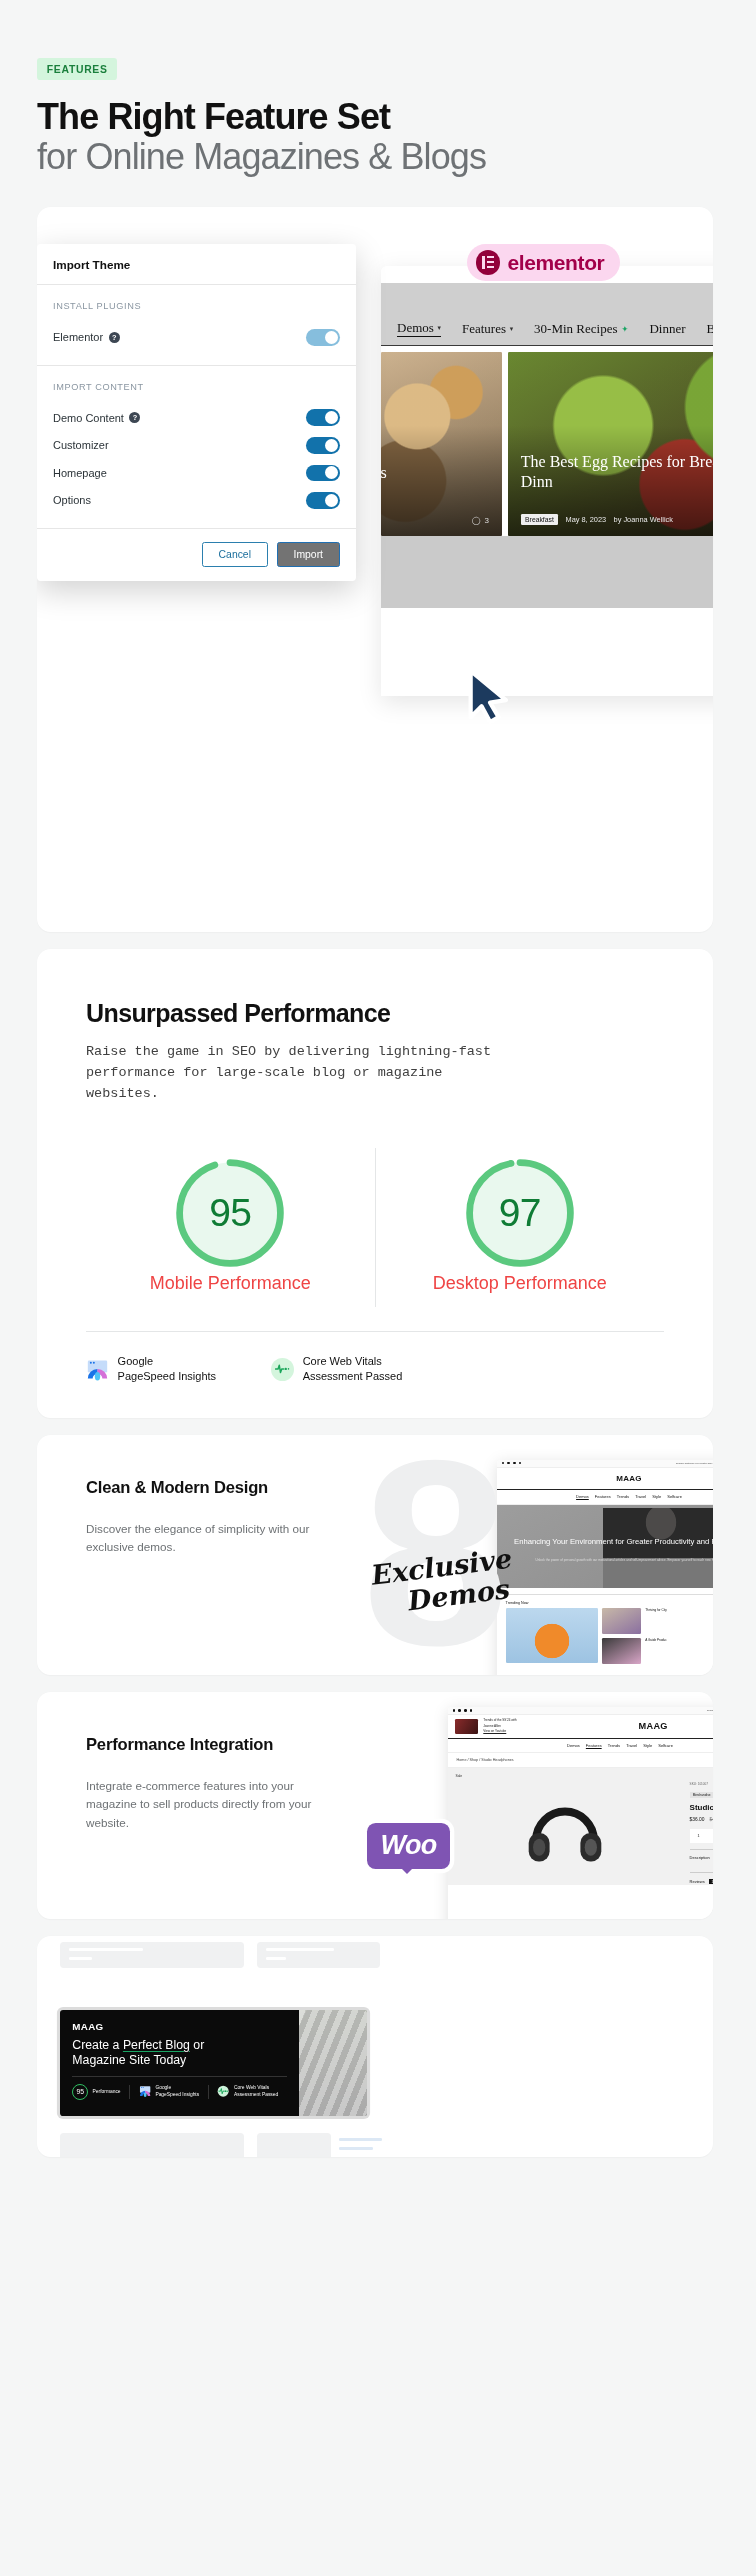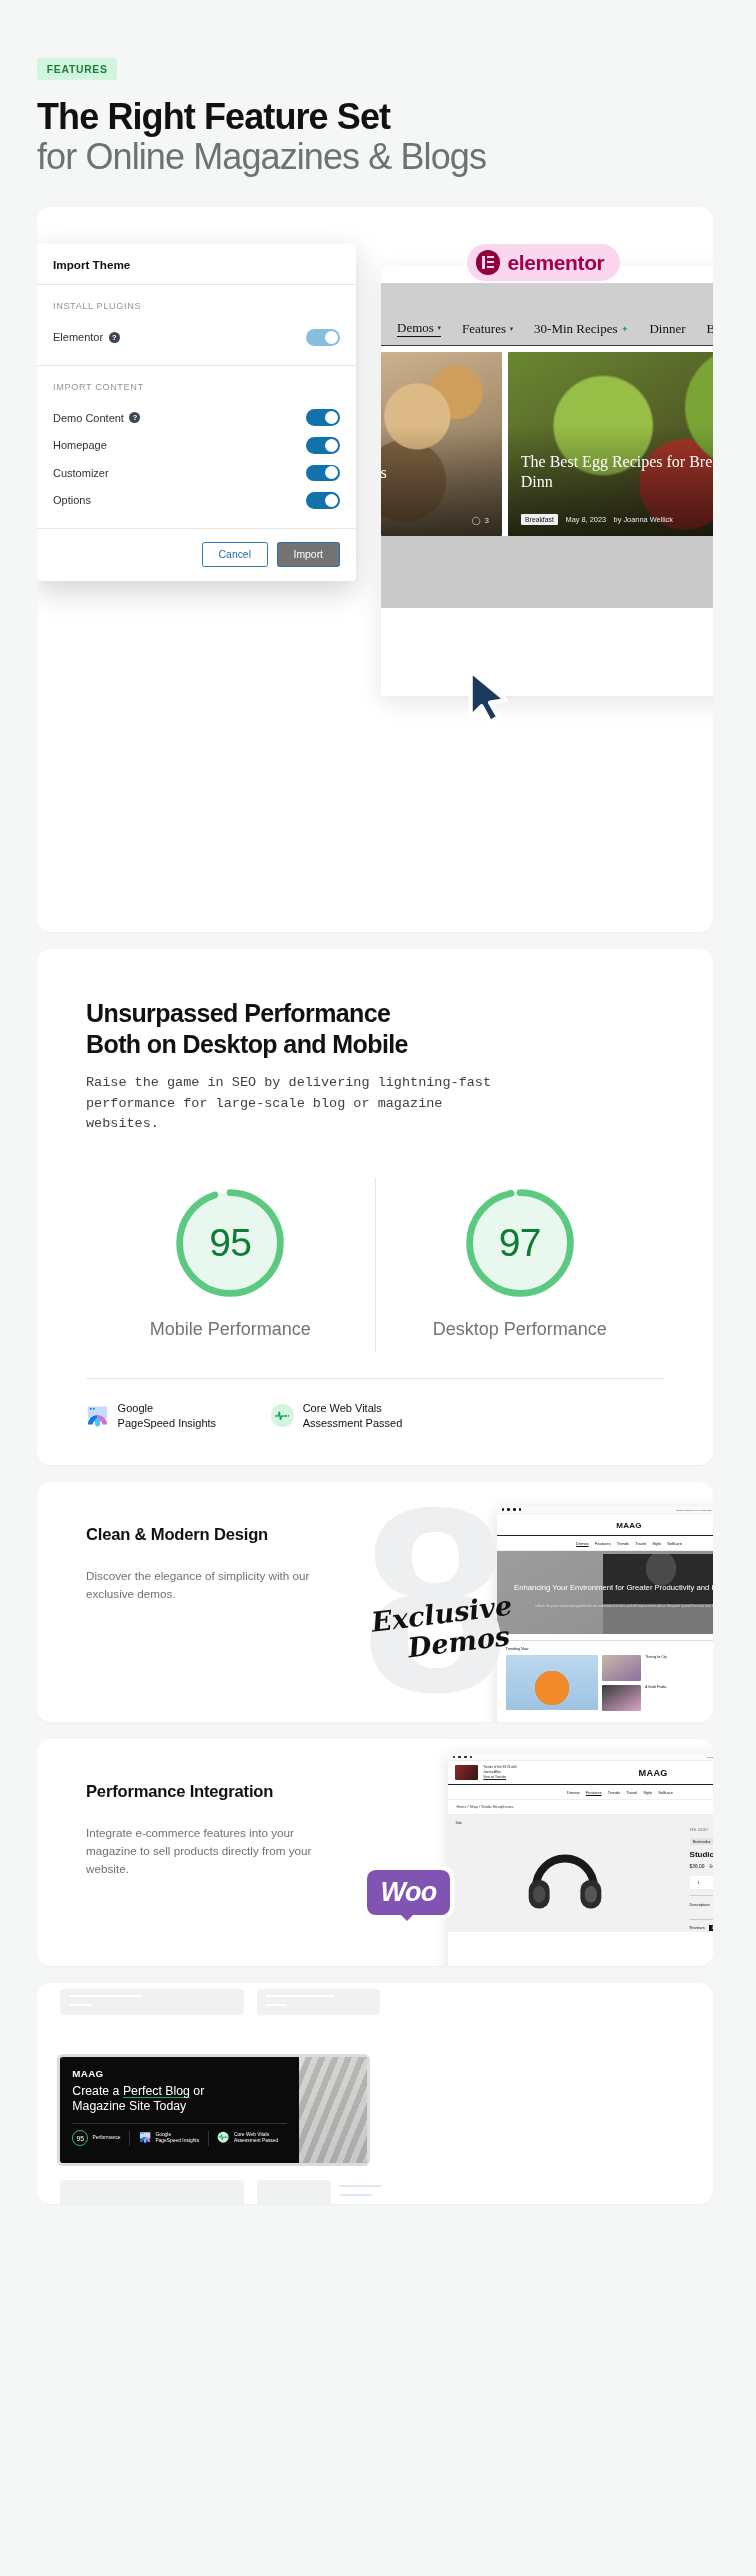--- a/index.html
+++ b/index.html
@@ -137,21 +137,21 @@
   .c2 p { margin-top: 13.5px; font-size: 13.5px; line-height: 1.55; color: #404040; max-width: 430px; font-family: Liberation Mono, monospace; }
   .scores { display: flex; margin-top: 43px; }
   .score { flex: 1; text-align: center; padding: 6.1px 0 12.3px 0; }
   .score + .score { border-left: 0.6px solid #e4e6e7; }
   .gauge { width: 118px; height: 118px; margin: 0 auto; position: relative; }
   .gauge svg { transform: rotate(-90deg); display: block; }
   .gauge .num {
     position: absolute; inset: 0; display: flex; align-items: center; justify-content: center;
     font-size: 39px; color: #0f7c35; letter-spacing: -0.6px;
   }
-  .score .lab { margin-top: 16px; font-size: 18px; line-height: 1.25; color: #737373; }
+  .score .lab { font-size: 18px; line-height: 1.25; color: #ef4444; }
   .pfoot { margin-top: 24.6px; border-top: 0.6px solid #e4e6e7; padding-top: 22px; display: flex; gap: 55px; }
   .pf { display: flex; align-items: center; gap: 8.6px; }
   .pf .txt { font-size: 11px; line-height: 1.35; color: #111; }
   .psi-icon { width: 23px; height: 23px; position: relative; }
   .cwv-icon { width: 23px; height: 23px; border-radius: 50%; background: #d4f5dd; display:flex; align-items:center; justify-content:center; }
 
   
   .fc { display: flex; min-height: 209px; }
   .fc .left { width: 319px; padding: 43px 37px 37px 49px; position: relative; z-index: 3; }
   .fc .left h3 { font-size: 16.6px; line-height: 1.22; font-weight: bold; letter-spacing: -0.2px; }
@@ -334,27 +334,27 @@
 
           <div class="row">
             <span class="lbl">
               <span>Demo Content</span>
               <span class="qmark">?</span>
             </span>
             <span class="toggle"></span>
           </div>
           <div class="row">
             <span class="lbl">
-              <span>Homepage</span>
+              <span>Customizer</span>
             </span>
             <span class="toggle"></span>
           </div>
           <div class="row">
             <span class="lbl">
-              <span>Customizer</span>
+              <span>Homepage</span>
             </span>
             <span class="toggle"></span>
           </div>
           <div class="row">
             <span class="lbl">
               <span>Options</span>
             </span>
             <span class="toggle"></span>
           </div>
         </div>
@@ -367,21 +367,20 @@
 
       <svg class="cursor" width="45" height="57" viewBox="0 0 74 92">
         <path d="M6 4 L6 80 L24 62 L38 88 L52 80 L38 56 L64 52 Z" fill="#1c3a5e" stroke="#ffffff" stroke-width="7" stroke-linejoin="round"></path>
       </svg>
     </div>
   </section>
 
   <section class="card c2">
     <h2>
       <span>Unsurpassed Performance</span><br>
-      <span>Both on Desktop and Mobile</span>
     </h2>
     <p>Raise the game in SEO by delivering lightning-fast performance for large-scale blog or magazine websites.</p>
 
     <div class="scores">
       <div class="score">
         <div class="gauge">
           <svg width="118" height="118" viewBox="0 0 192 192">
             <circle cx="96" cy="96" r="82" fill="#e9f8ee"></circle>
             <circle cx="96" cy="96" r="82" fill="none" stroke="#5bc97f" stroke-width="11" stroke-linecap="round" stroke-dasharray="489.3 515.2" stroke-dashoffset="0"></circle>
           </svg>

